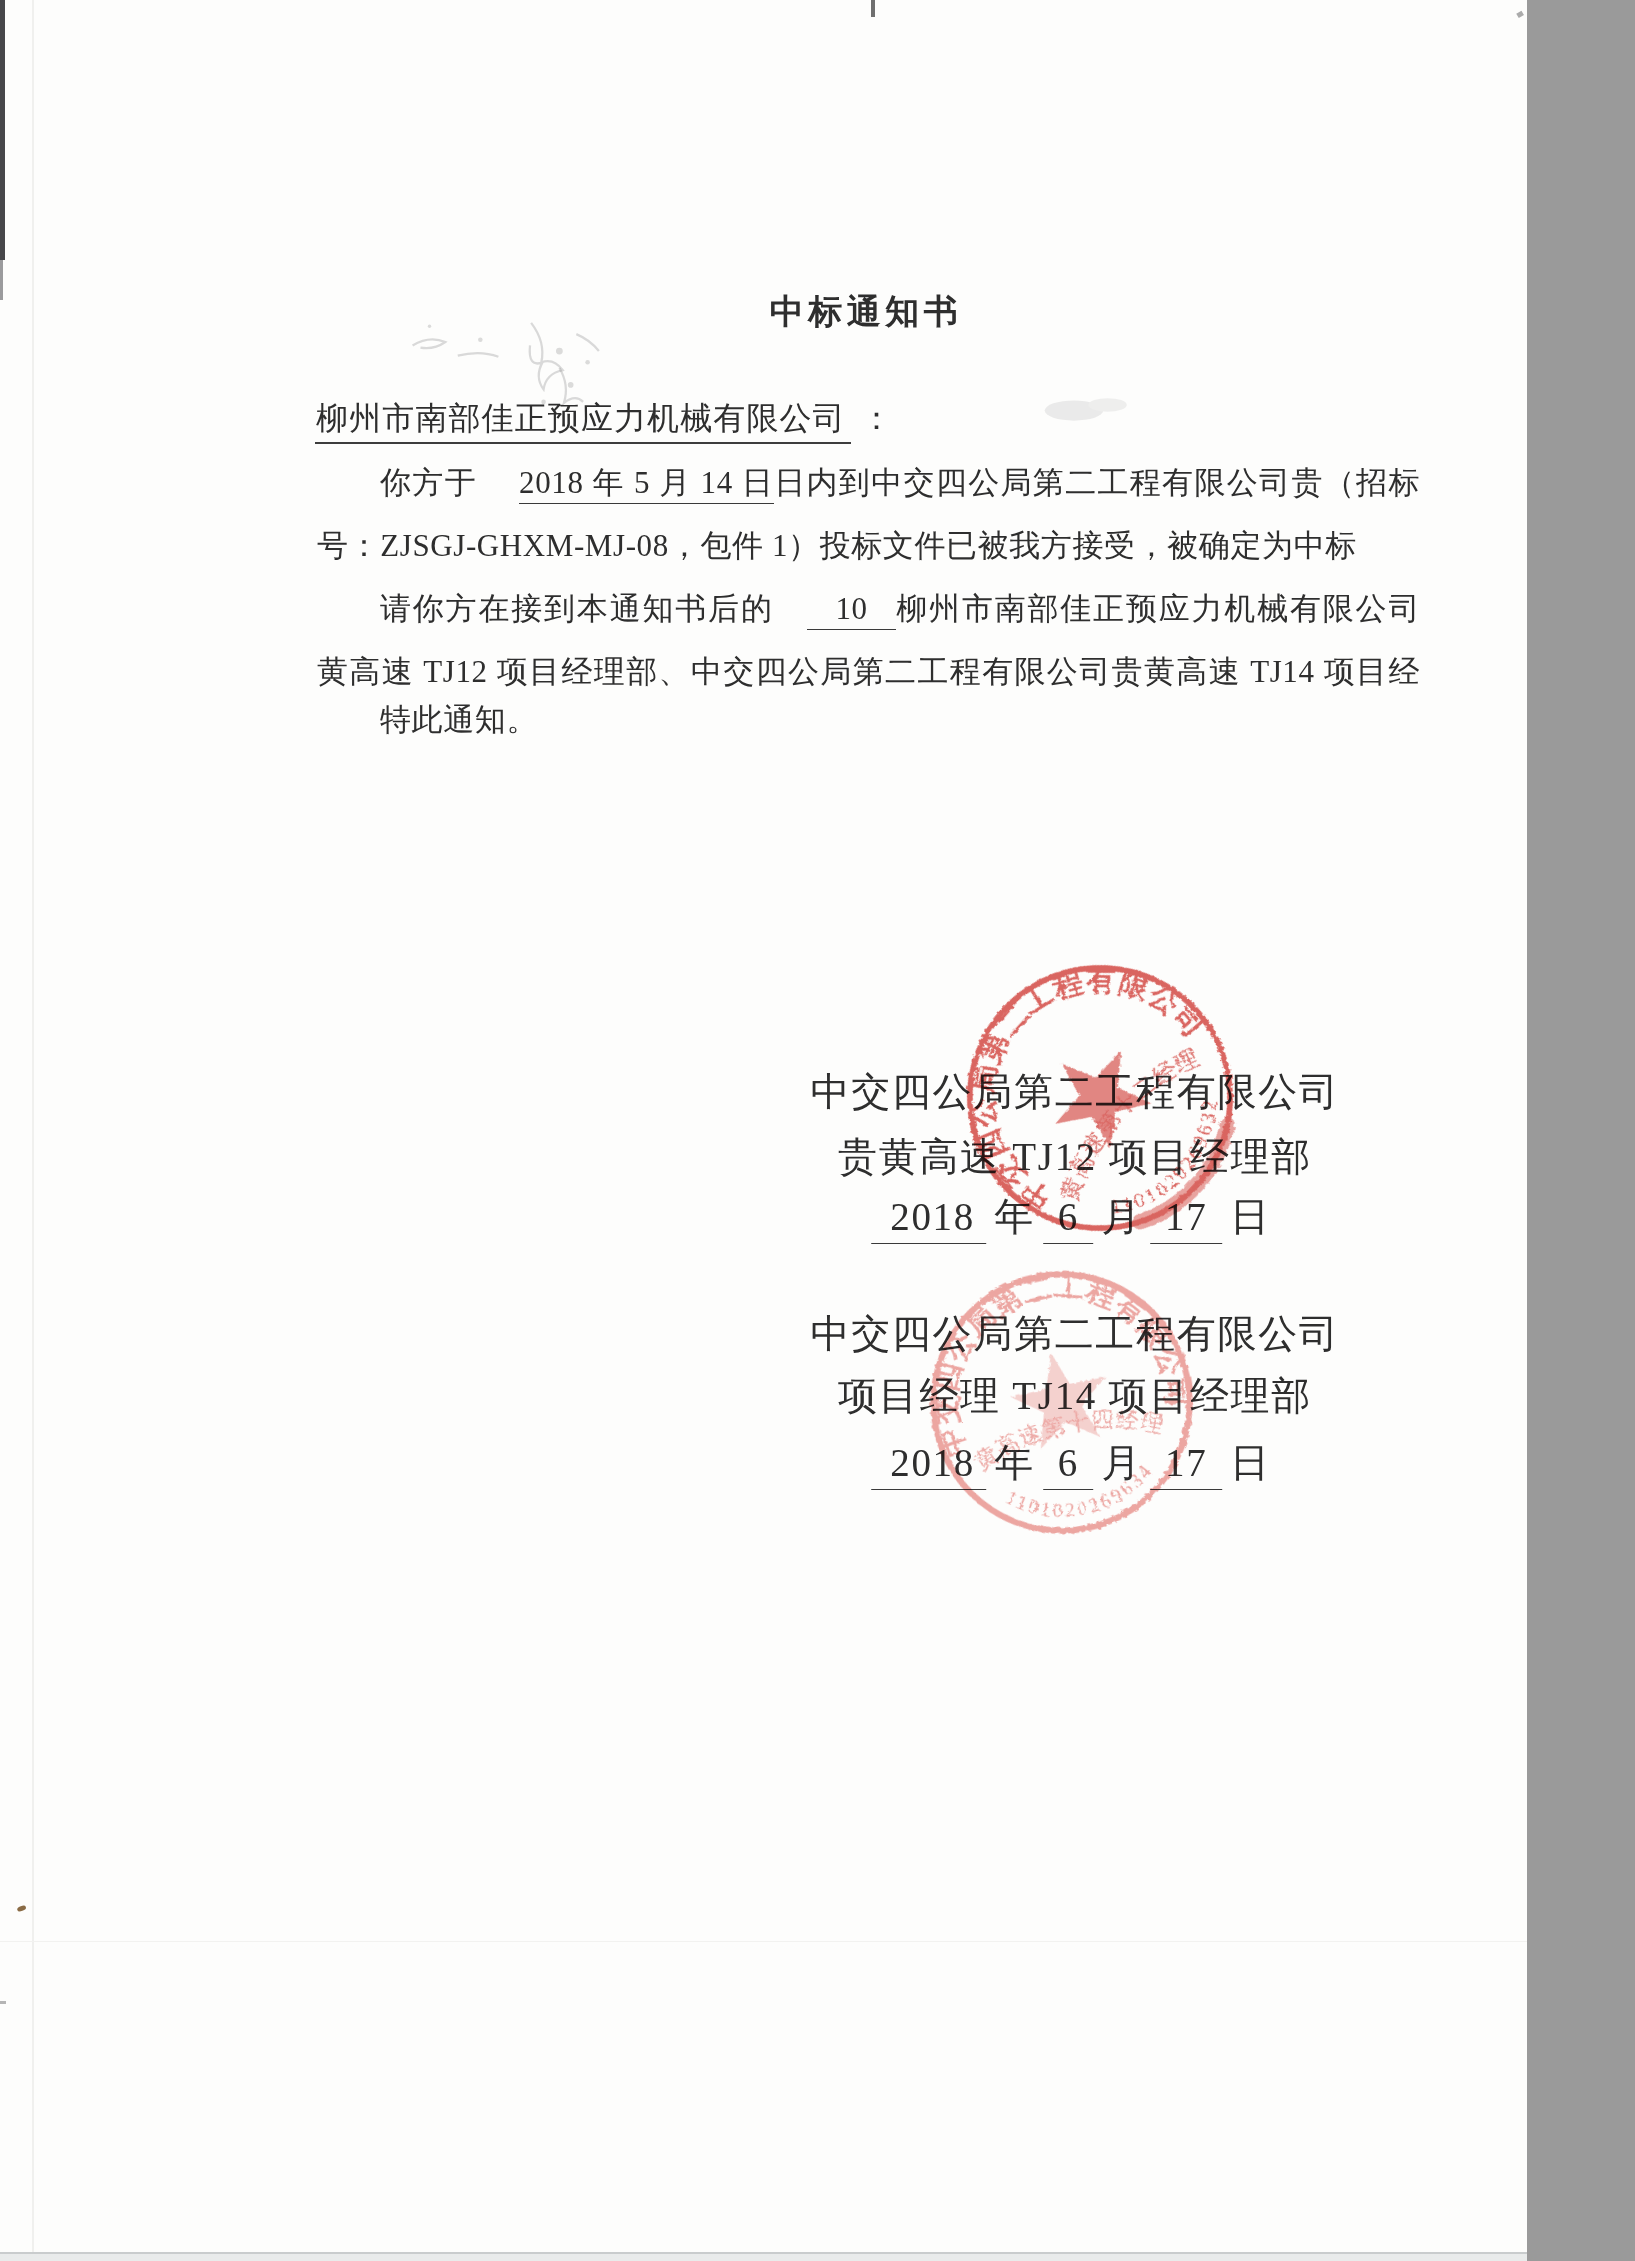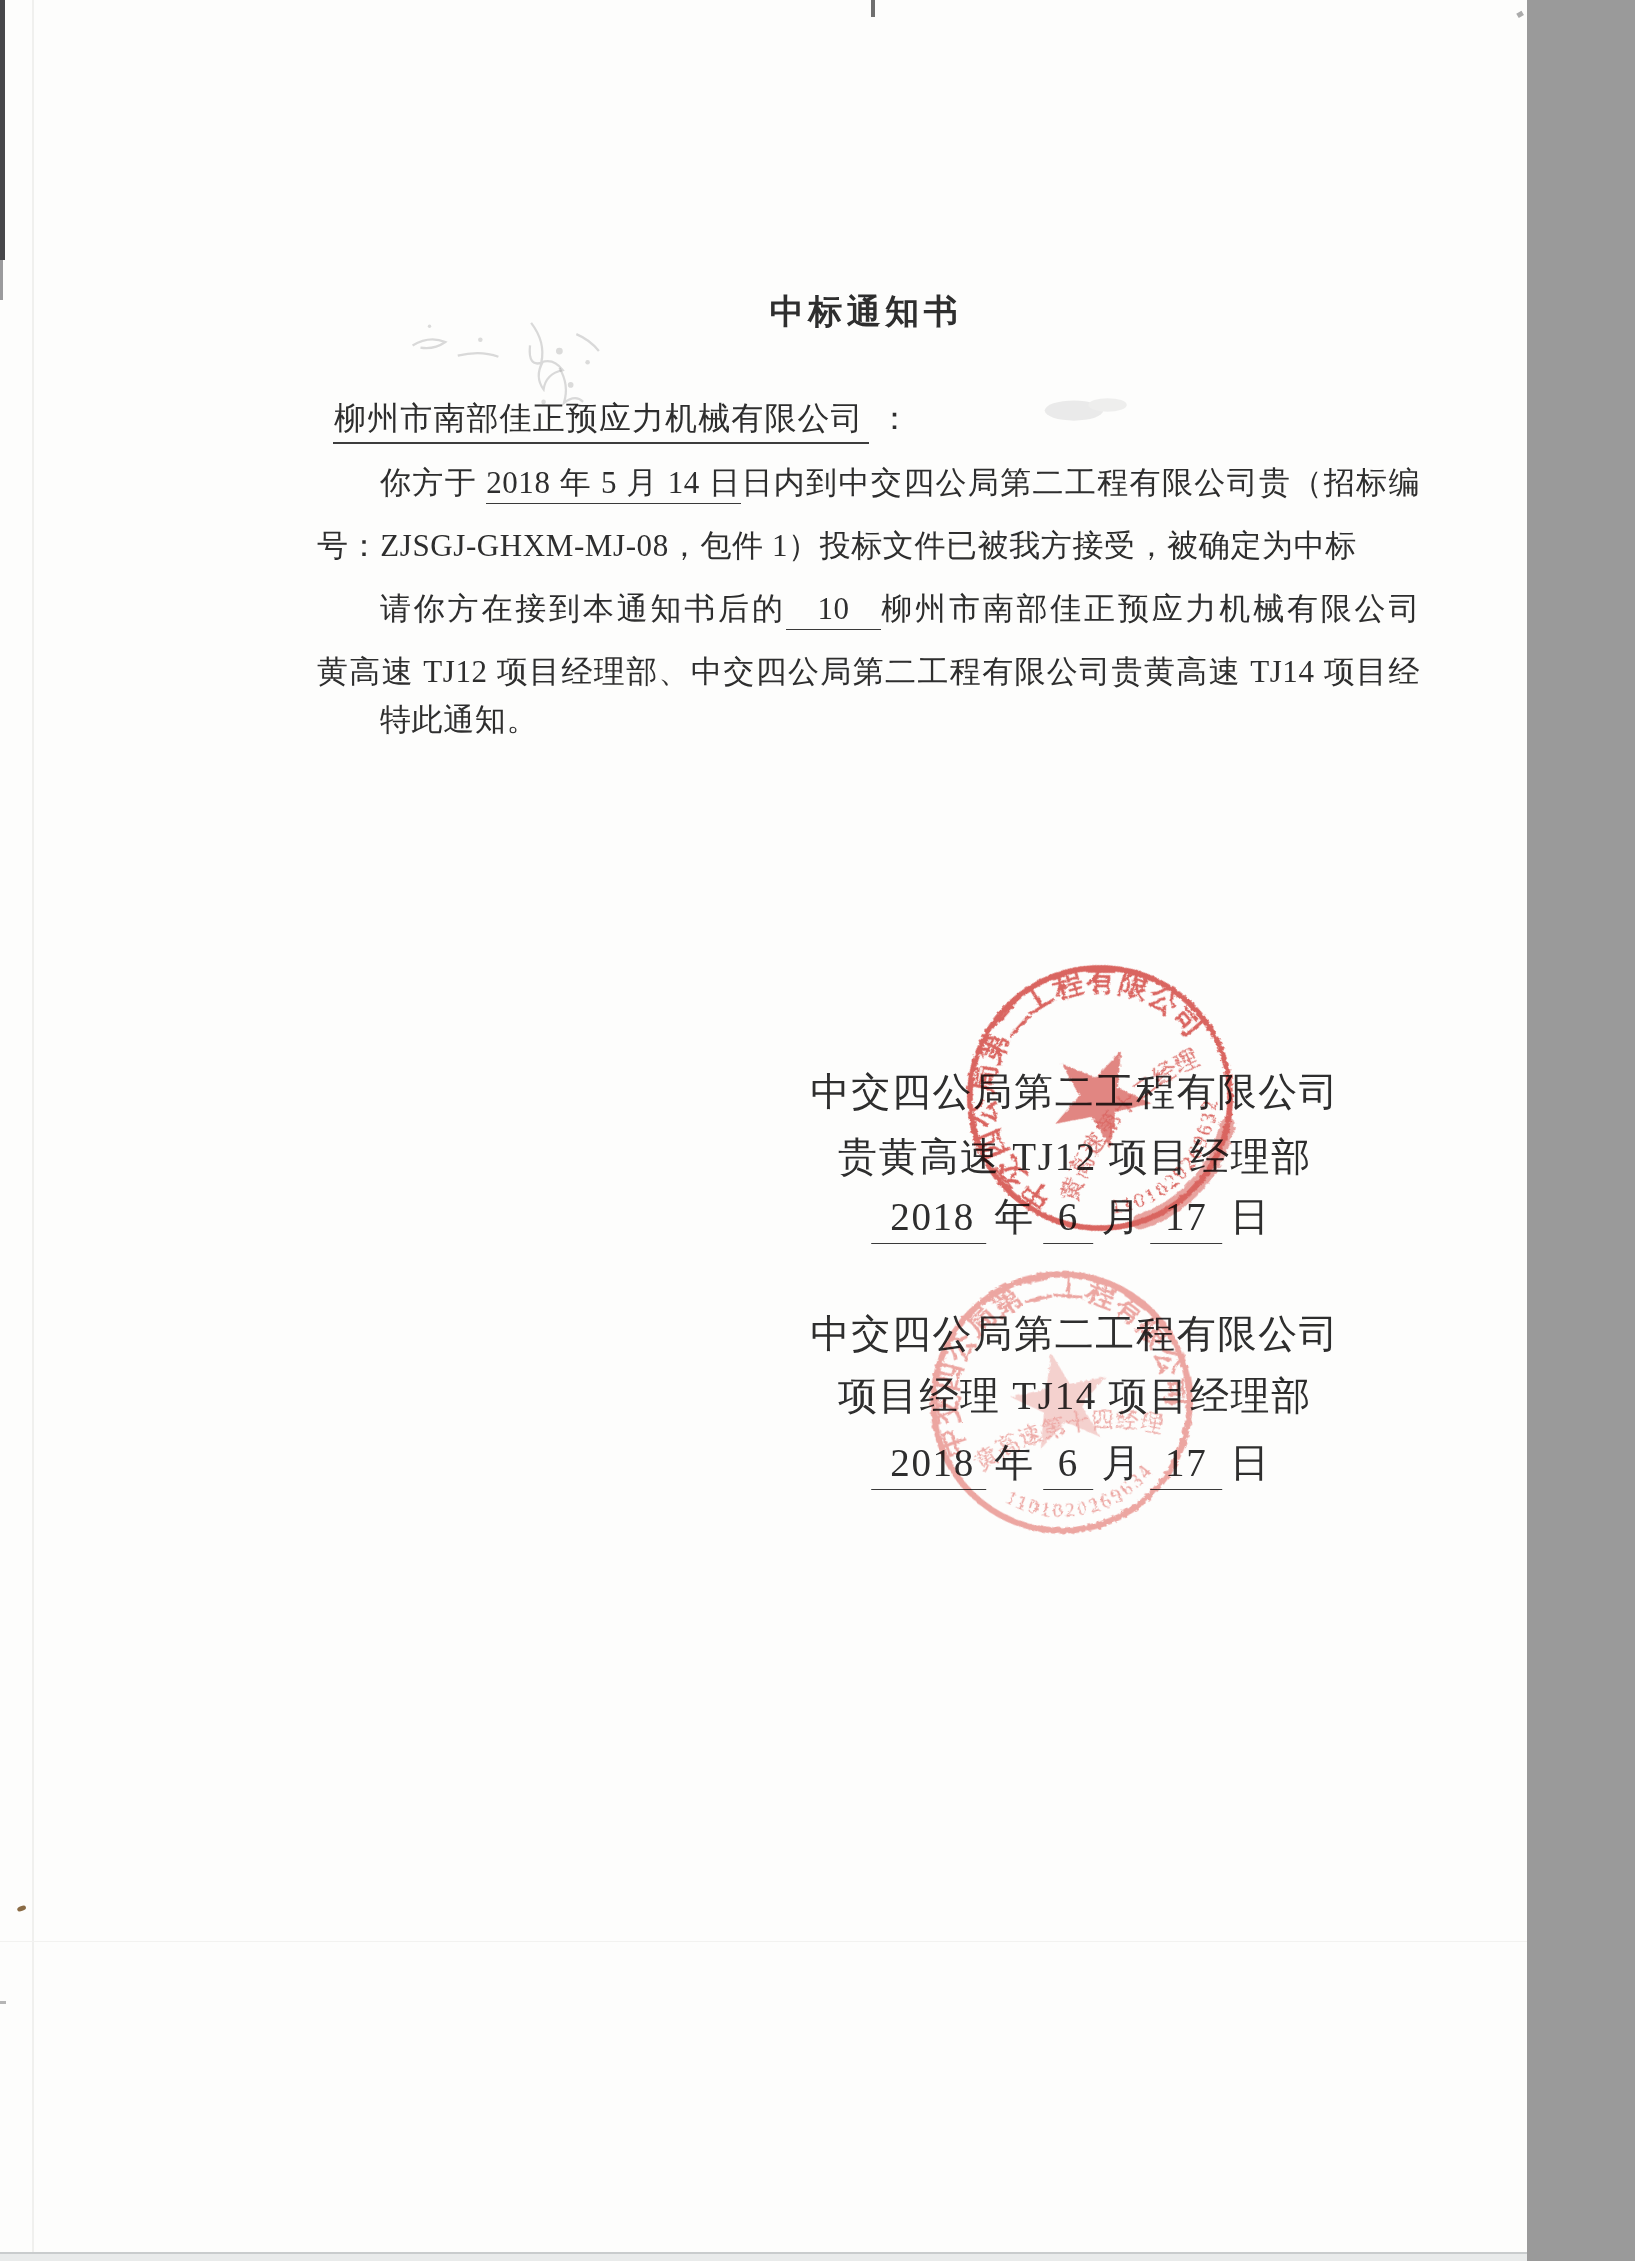--- a/index.html
+++ b/index.html
@@ -1,30 +1,30 @@
 <!DOCTYPE html>
 <html style="font-size:9px"><head>
 <meta charset="utf-8">
 <style>
   html,body{margin:0;padding:0;background:#9a9a9a;}
   .page{position:relative;width:1527px;height:2261px;background:#fdfdfc;overflow:hidden;
         font-family:"Liberation Serif","DejaVu Serif",serif;color:#2e2e2e;}
   
   .doc-title{position:absolute;left:866px;top:312px;transform:translate(-50%,-50%);
              font-size:34px;font-weight:bold;letter-spacing:4.5px;white-space:nowrap;}
-  .addressee{position:absolute;left:333px;top:419px;transform:translateY(-50%);
+  .addressee{position:absolute;left:315px;top:419px;transform:translateY(-50%);
              font-size:32px;letter-spacing:1.1px;white-space:nowrap;}
   .addressee .name{border-bottom:2.3px solid #3d3d3d;padding:0 5.7px 5.7px 1.1px;}
   .addressee .colon{margin-left:9px;}
   .body-block{position:absolute;left:317px;top:451px;width:1103px;font-size:31px;letter-spacing:0.6px;}
   .body-line{height:63px;line-height:63px;overflow:hidden;}
   .body-line.indent{text-indent:63px;}
   .body-line.fill{text-align:justify;text-align-last:justify;}
   .body-line.tight{margin-top:-14.7px;}
-  .u{border-bottom:1.7px solid #3a3a3a;padding-bottom:2.8px;}
+  .u{border-bottom:1.7px solid #3a3a3a;padding-bottom:2.8px;margin-left:33px;}
   
   .sig-line{position:absolute;transform:translate(-50%,-50%);white-space:nowrap;
             font-size:39px;letter-spacing:1.7px;}
   .s1l1{left:1075px;top:1092px;} .s1l2{left:1075px;top:1157px;} .s1d{left:1075px;top:1217px;}
   .s2l1{left:1075px;top:1334px;} .s2l2{left:1075px;top:1396px;} .s2d{left:1075px;top:1463px;}
   .du{border-bottom:1.7px solid #3a3a3a;padding:0 14.7px 5.1px;}
   .du.year{padding:0 11.3px 5.1px 19px;}
   .dl{margin:0 8px;}
   
   .stamp{position:absolute;mix-blend-mode:multiply;}

